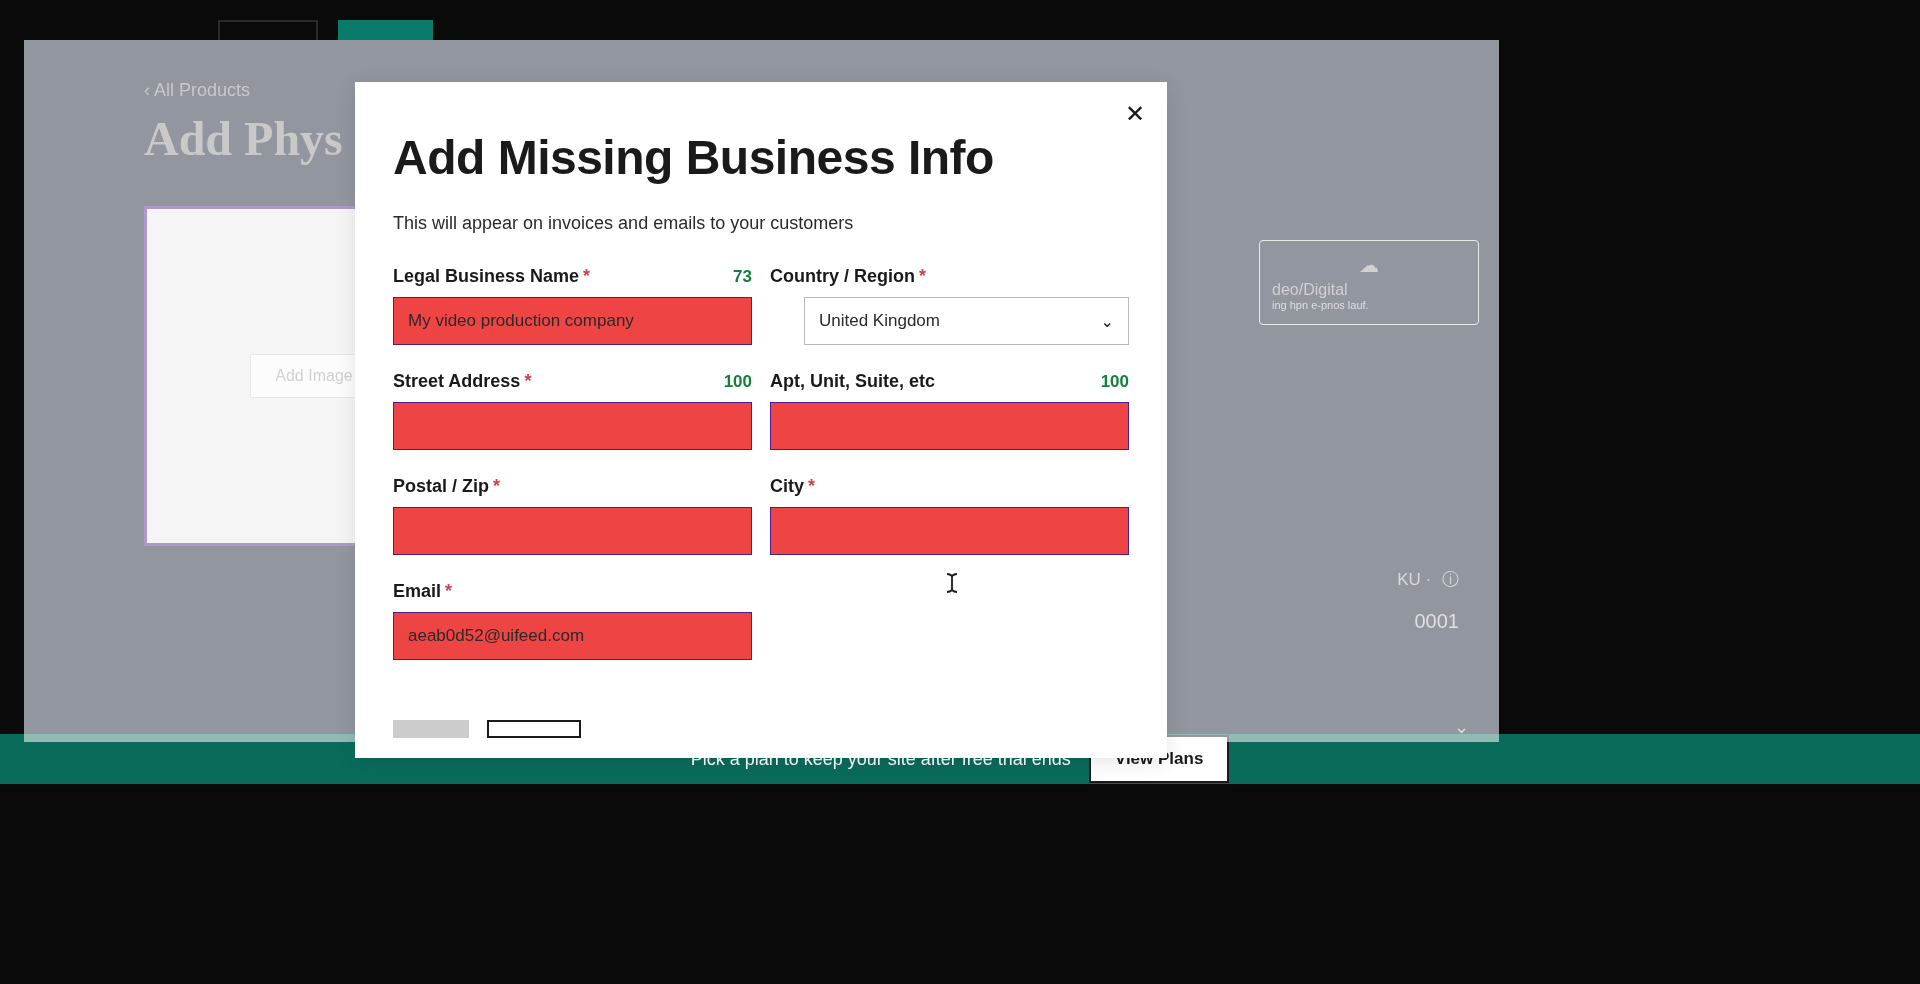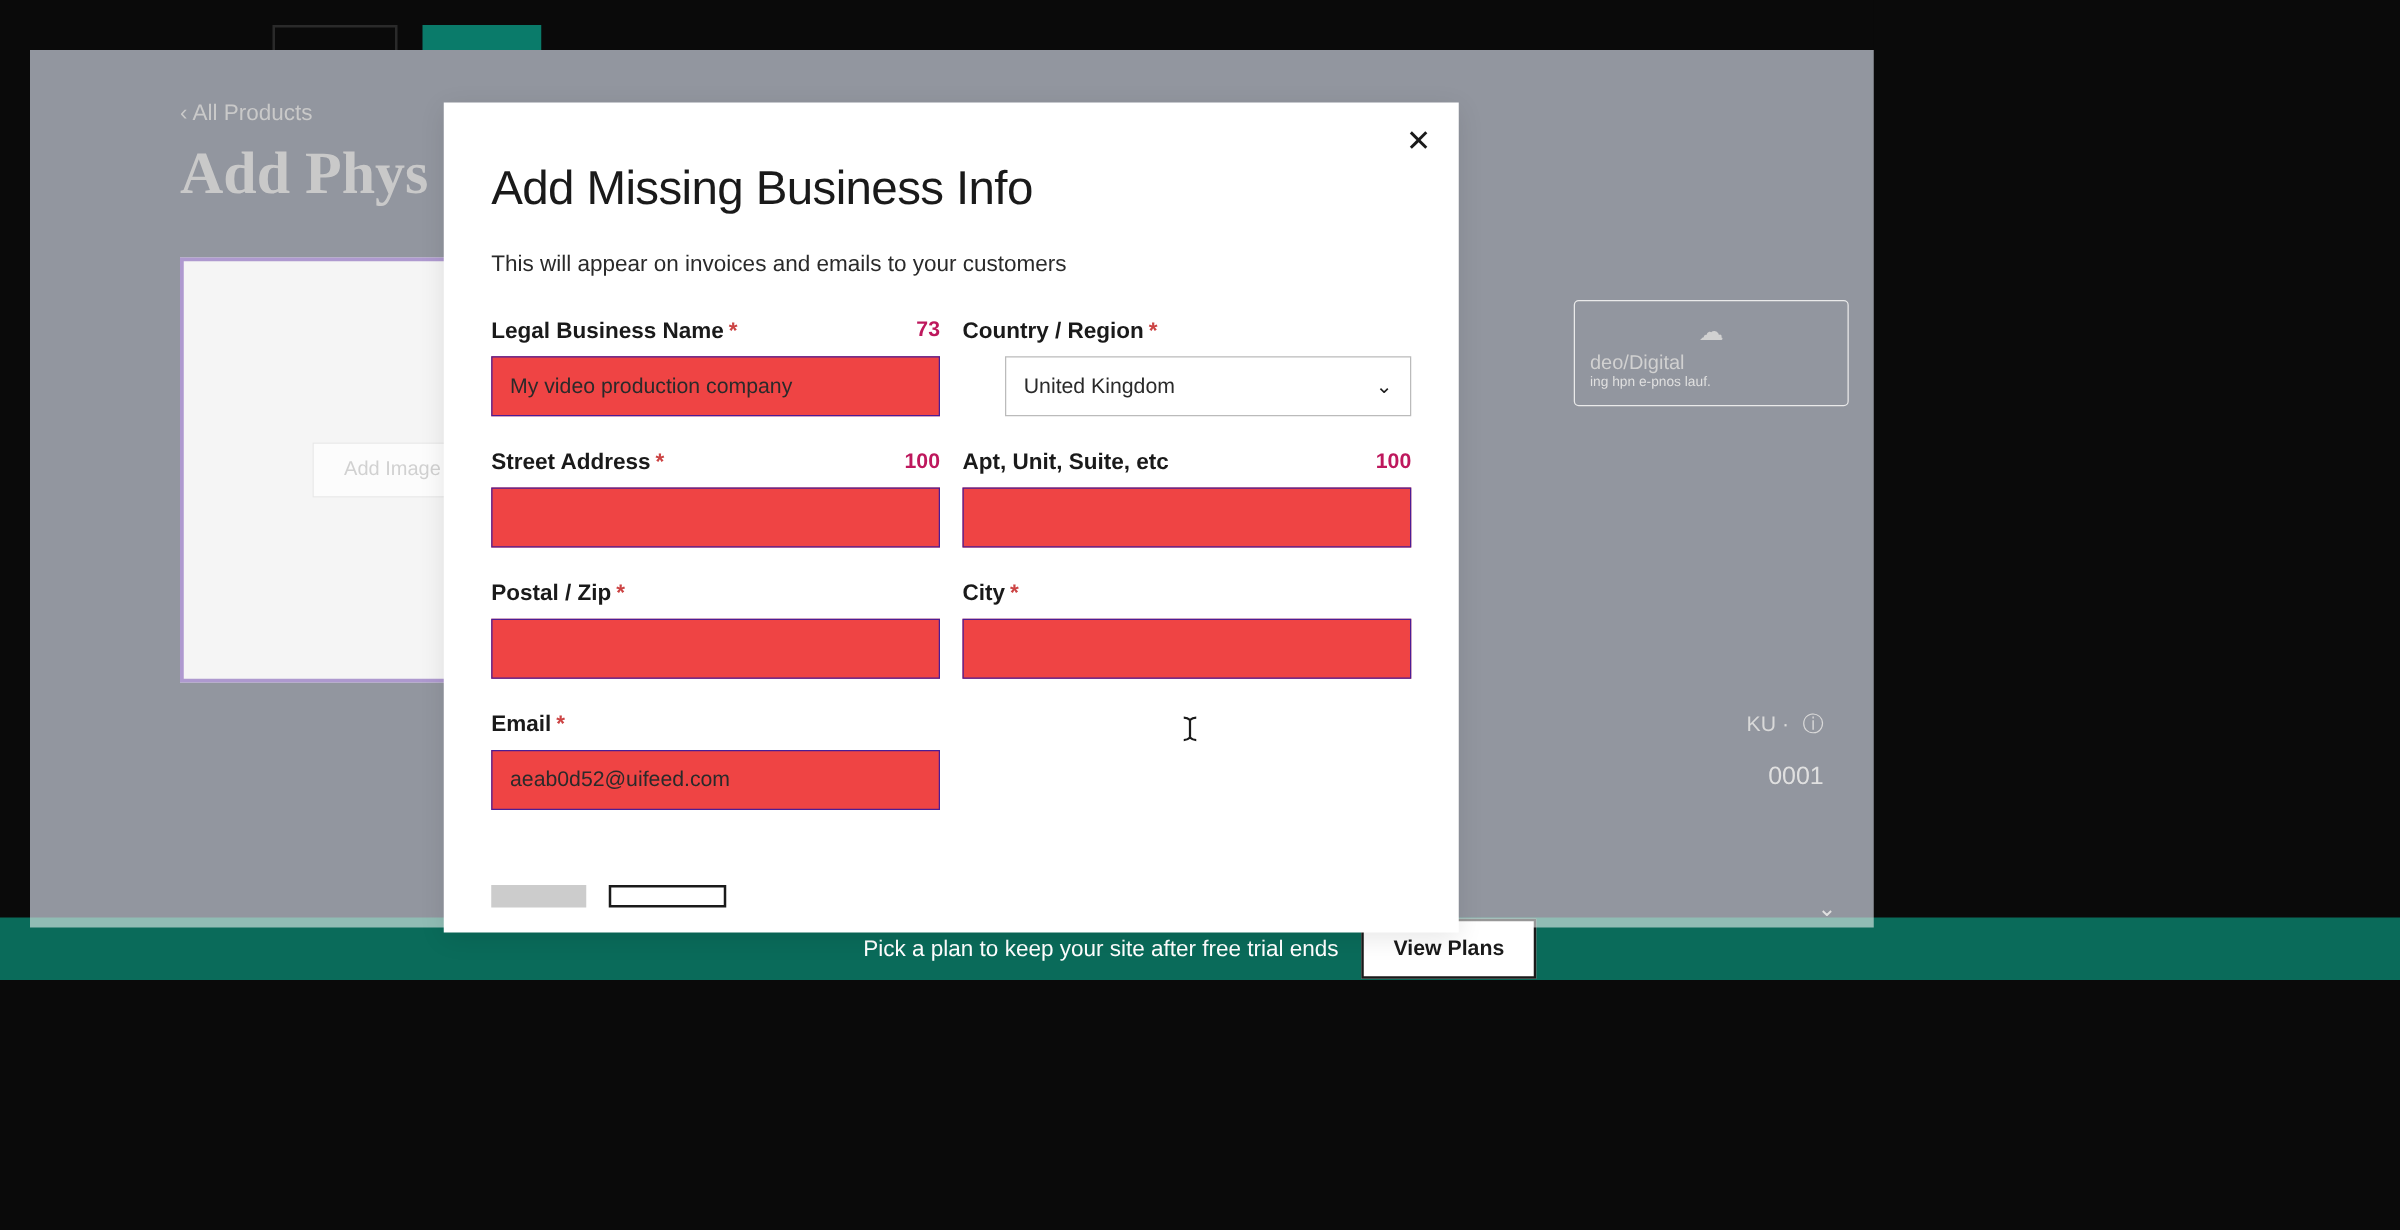--- a/index.html
+++ b/index.html
@@ -206,22 +206,22 @@
       right: 22px;
       font-size: 24px;
       color: #1a1a1a;
       cursor: pointer;
       background: none;
       border: none;
       line-height: 1;
     }
     
     .modal-title {
-      font-size: 38px;
-      font-weight: 400;
+      font-size: 48px;
+      font-weight: 700;
       color: #1a1a1a;
       margin-bottom: 28px;
       letter-spacing: -0.5px;
     }
     
     .modal-subtitle {
       font-size: 18px;
       color: #2a2a2a;
       margin-bottom: 32px;
     }
@@ -233,39 +233,39 @@
     }
     
     .form-field {
       display: flex;
       flex-direction: column;
     }
     
     .field-label-row {
       display: flex;
       justify-content: space-between;
-      align-items: flex-start;
+      align-items: center;
       margin-bottom: 10px;
     }
     
     .field-label {
       font-size: 18px;
       font-weight: 600;
       color: #1a1a1a;
     }
     
     .required-star {
       color: #c44;
       margin-left: 4px;
     }
     
     .char-count {
       font-size: 17px;
       font-weight: 600;
-      color: #be185d;
+      color: #15803d;
     }
     
     .text-input {
       height: 48px;
       border: 1px solid #4c1d95;
       padding: 0 14px;
       font-size: 17px;
       color: #2a2a2a;
       background: #ef4444;
       outline: none;

